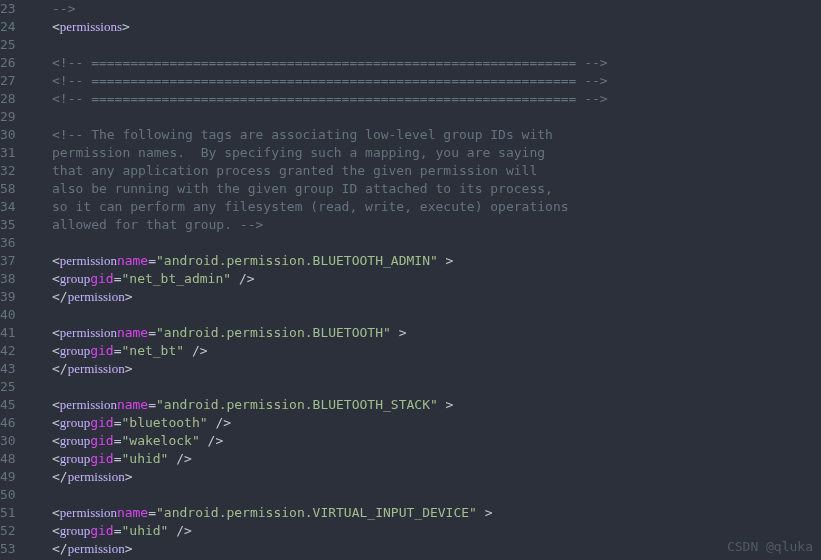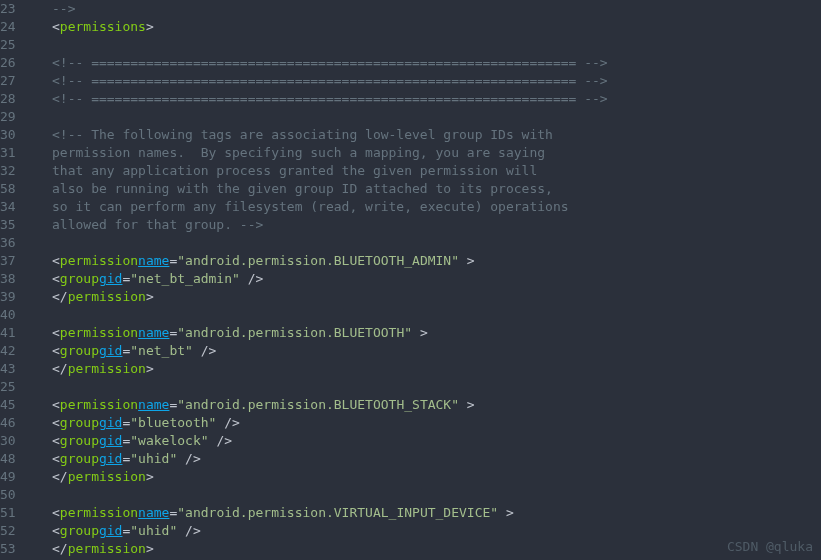--- a/index.html
+++ b/index.html
@@ -22,22 +22,22 @@
     color: #65737e;
     user-select: none;
     flex-shrink: 0;
   }
   .code {
     padding-left: 12px;
     white-space: pre;
     position: relative;
   }
   .line { height: 18px; display: flex; }
-  .tag-name { color: #84cc16; }
-  .attr-name { color: #0ea5e9; text-decoration: underline; }
+  .tag-name { color: #c4b5fd; font-family: Liberation Serif, serif; }
+  .attr-name { color: #d946ef; }
   .string { color: #a3be8c; }
   .punct { color: #c0c5ce; }
   .comment { color: #65737e; }
   .watermark {
     position: absolute;
     bottom: 4px;
     right: 8px;
     color: #4f5b66;
     font-size: 13px;
   }

